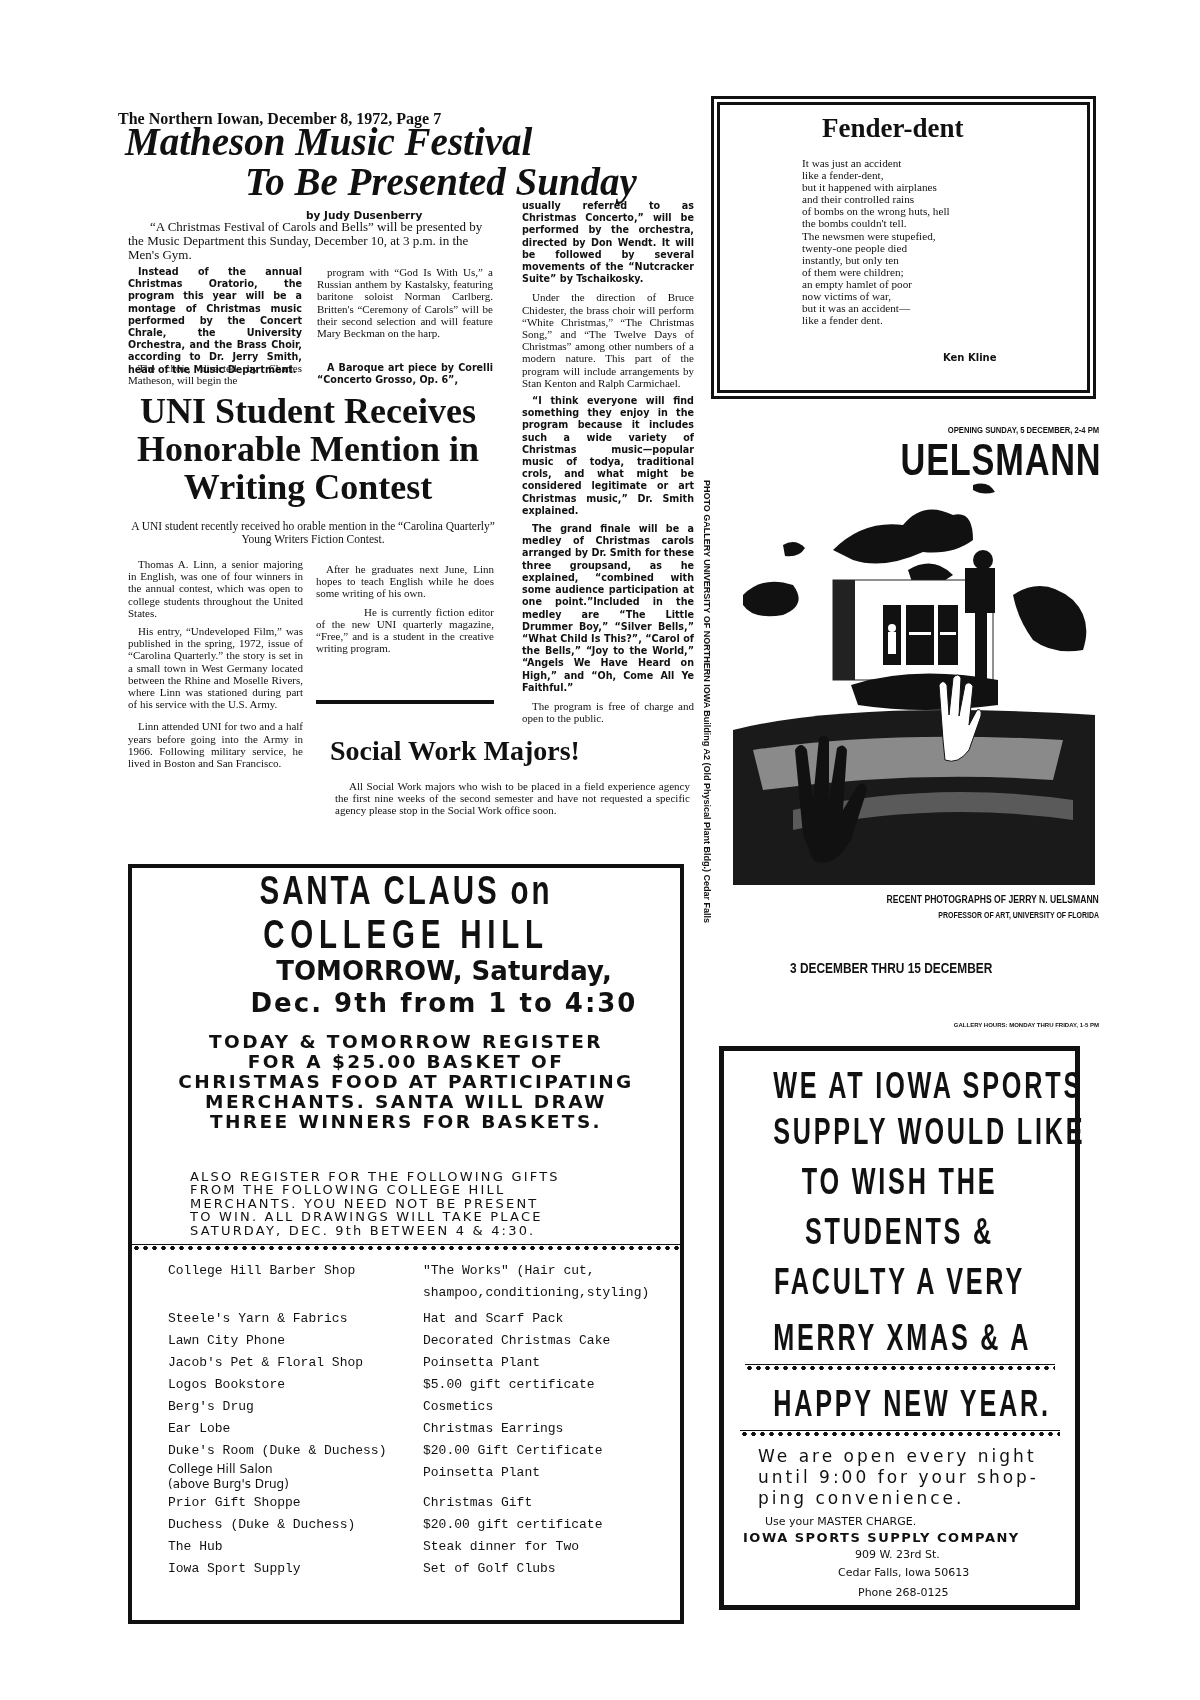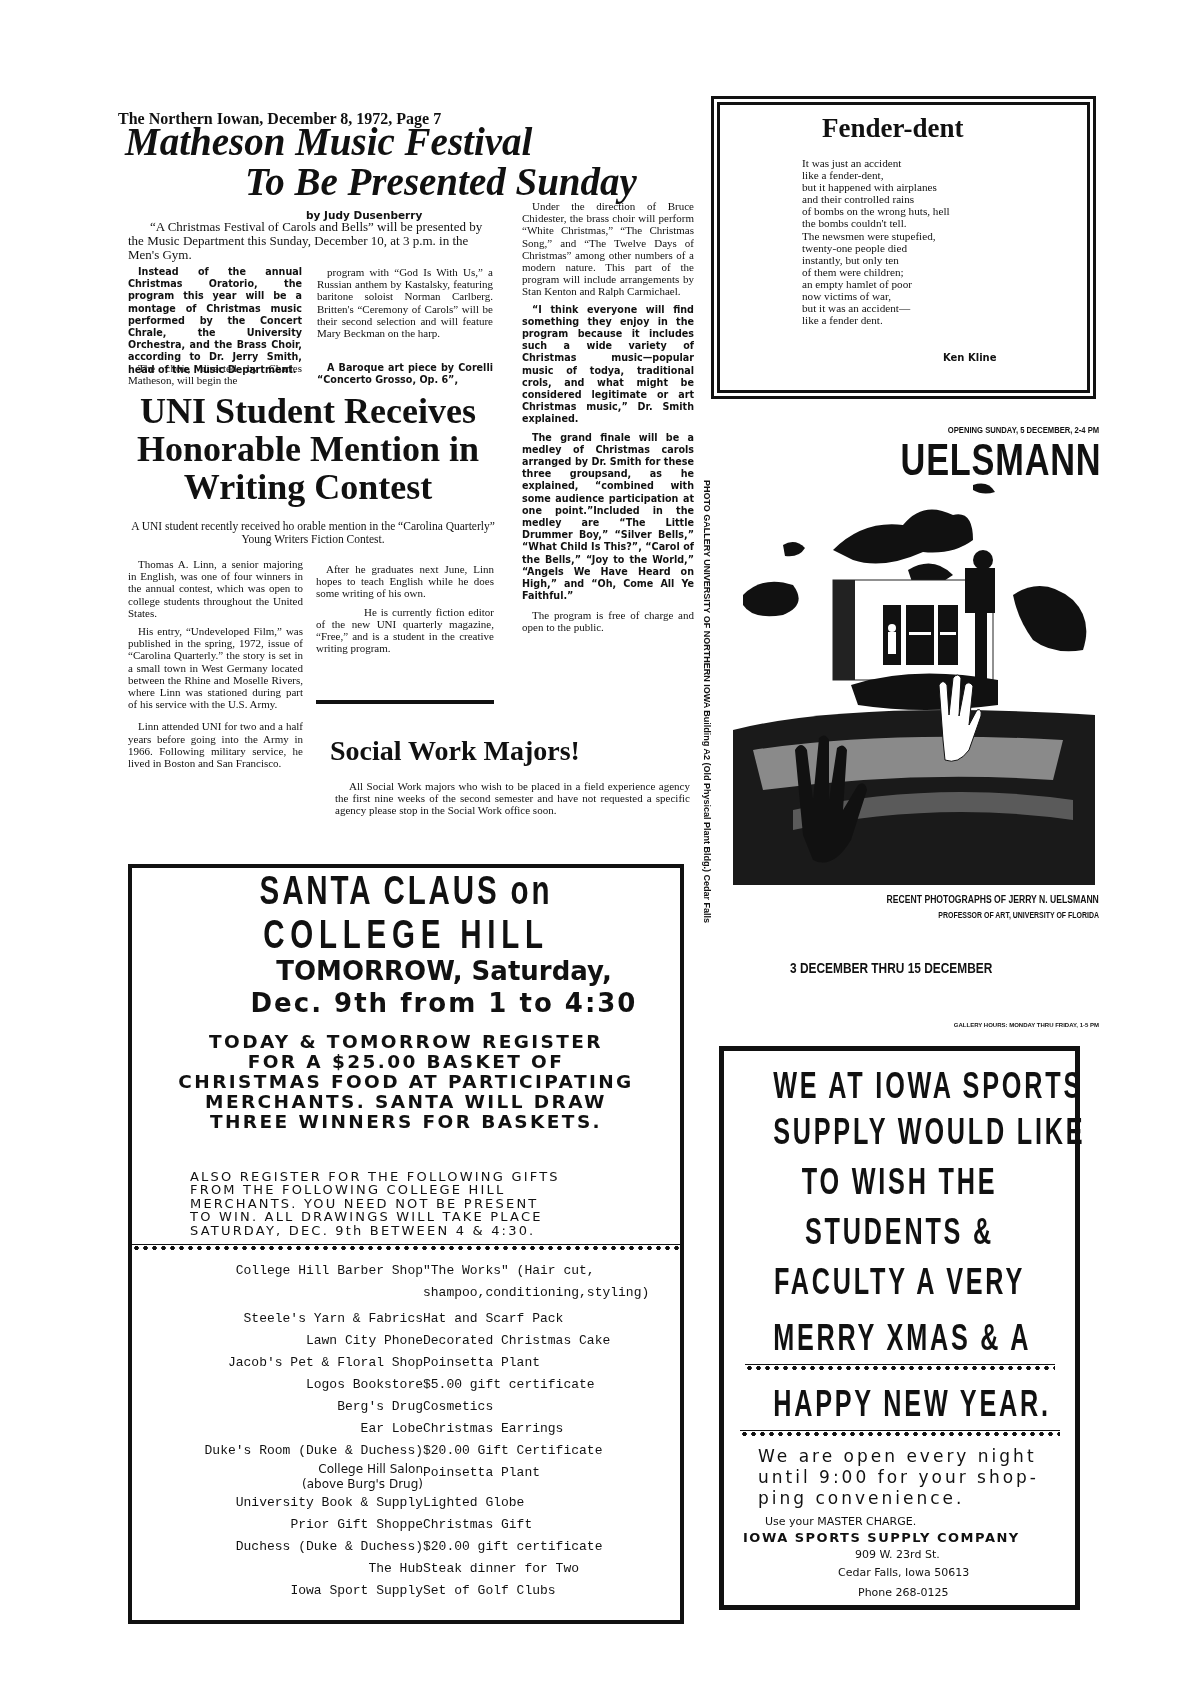--- a/index.html
+++ b/index.html
@@ -43,21 +43,21 @@
   .santa-t2 { left:128px; top:912px; width:556px; text-align:center; font-family:"Liberation Sans", sans-serif; font-weight:bold; font-size:41px; line-height:44px; transform:scaleX(0.72); letter-spacing:8px; }
   .santa-t3, .santa-t4 { width:632px; left:128px; text-align:center; font-family:"DejaVu Sans", sans-serif; font-weight:bold; font-size:26px; line-height:30px; }
   .santa-t3 { top:956px; }
   .santa-t4 { top:988px; letter-spacing:2px; }
   .santa-reg { left:128px; top:1024px; width:556px; text-align:center; font-family:"DejaVu Sans", sans-serif; font-weight:bold; font-size:18.5px; line-height:20px; letter-spacing:2.4px; }
   .santa-also { left:190px; top:1170px; font-family:"DejaVu Sans", sans-serif; font-size:13px; line-height:13.4px; letter-spacing:2.2px; white-space:pre; }
   .diamond-rule { height:6px; background:
       radial-gradient(circle, #111 2px, transparent 2.4px) 0 0/9px 6px repeat-x; border-top:1px solid #111; }
   .gifts { left:168px; top:1260px; width:510px; font-family:"Liberation Mono", monospace; font-size:13px; }
   .gift-row { display:flex; line-height:22px; }
-  .gift-row .m { width:255px;text-align:right; }
+  .gift-row .m { width:255px; }
   .gift-row .g { flex:1; }
 
   .iowa-box { left:719px; top:1046px; width:361px; height:564px; border:5px solid #111; box-sizing:border-box; }
   .iowa-big { left:719px; width:361px; text-align:center; font-family:"Liberation Sans", sans-serif; font-weight:bold; font-size:36px; line-height:40px; transform:scaleX(0.7); letter-spacing:4px; white-space:nowrap; }
   .iowa-open { left:758px; top:1446px; font-family:"DejaVu Sans", sans-serif; font-size:17px; line-height:21px; letter-spacing:3px; white-space:pre; }
   .iowa-small { font-family:"DejaVu Sans", sans-serif; white-space:nowrap; }
 </style>
 </head>
 <body>
 
@@ -75,20 +75,23 @@
   <p>The choir, directed by Charles Matheson, will begin the</p>
 </div>
 <div class="abs col" style="left:317px;top:266px;width:176px;">
   <p>program with “God Is With Us,” a Russian anthem by Kastalsky, featuring baritone soloist Norman Carlberg. Britten's “Ceremony of Carols” will be their second selection and will feature Mary Beckman on the harp.</p>
 </div>
 <div class="abs colb" style="left:317px;top:362px;width:176px;">
   <p>A Baroque art piece by Corelli “Concerto Grosso, Op. 6”,</p>
 </div>
 
 <div class="abs" style="left:522px;top:200px;width:172px;">
+  <div class="colb">
+      <p style="text-indent:0">usually referred to as Christmas Concerto,” will be performed by the orchestra, directed by Don Wendt. It will be followed by several movements of the “Nutcracker Suite” by Tschaikosky.</p>
+    </div>
   <div class="col">
       <p>Under the direction of Bruce Chidester, the brass choir will perform “White Christmas,” “The Christmas Song,” and “The Twelve Days of Christmas” among other numbers of a modern nature. This part of the program will include arrangements by Stan Kenton and Ralph Carmichael.</p>
     </div>
   <div class="colb">
       <p>“I think everyone will find something they enjoy in the program because it includes such a wide variety of Christmas music—popular music of todya, traditional crols, and what might be considered legitimate or art Christmas music,” Dr. Smith explained.</p>
     </div>
   <div class="colb">
       <p>The grand finale will be a medley of Christmas carols arranged by Dr. Smith for these three groupsand, as he explained, “combined with some audience participation at one point.”Included in the medley are “The Little Drummer Boy,” “Silver Bells,” “What Child Is This?”, “Carol of the Bells,” “Joy to the World,” “Angels We Have Heard on High,” and “Oh, Come All Ye Faithful.”</p>
     </div>
   <div class="col">
@@ -223,24 +226,20 @@
       <span class="g">Christmas Earrings</span>
     </div>
   <div class="gift-row">
       <span class="m">Duke's Room (Duke &amp; Duchess)</span>
       <span class="g">$20.00 Gift Certificate</span>
     </div>
   <div class="gift-row">
       <span class="m" style="white-space:pre;font-family:'DejaVu Sans',sans-serif;font-size:12px;line-height:15px;">College Hill Salon
 (above Burg's Drug)</span>
       <span class="g">Poinsetta Plant</span>
-    </div>
-  <div class="gift-row">
-      <span class="m">University Book &amp; Supply</span>
-      <span class="g">Lighted Globe</span>
     </div>
   <div class="gift-row">
       <span class="m">Prior Gift Shoppe</span>
       <span class="g">Christmas Gift</span>
     </div>
   <div class="gift-row">
       <span class="m">Duchess (Duke &amp; Duchess)</span>
       <span class="g">$20.00 gift certificate</span>
     </div>
   <div class="gift-row">

